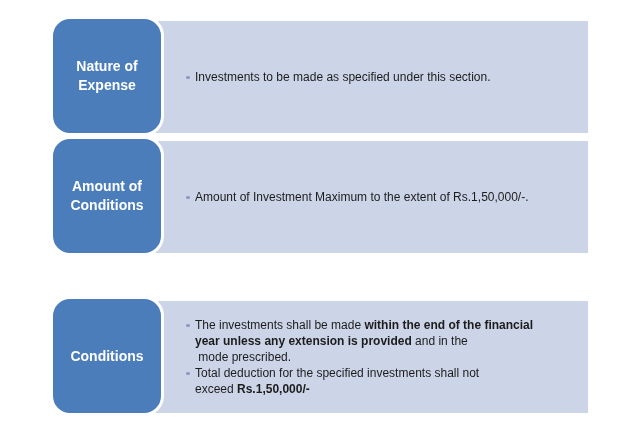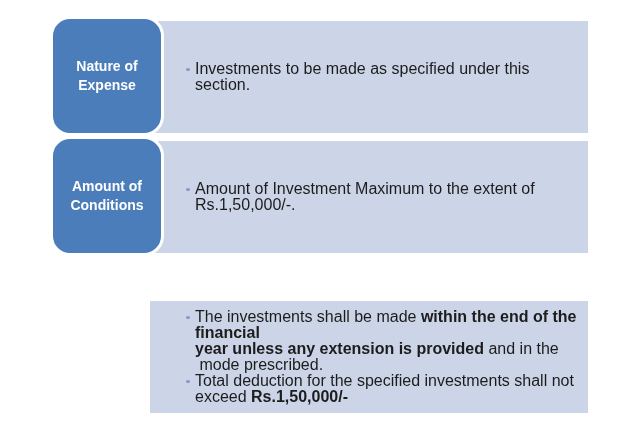--- a/index.html
+++ b/index.html
@@ -31,21 +31,21 @@
     box-sizing:border-box;
   }
   .bullets{
     margin:0;list-style:none;
     padding:0 6px 0 36px;
     width:100%;box-sizing:border-box;
   }
   .bullet{
     position:relative;
     padding-left:9px;
-    font-size:16px;line-height:16px;
+    font-size:12px;line-height:16px;
     color:var(--text-color);
     white-space:pre-wrap;
   }
   .bullet::before{
     content:"";
     position:absolute;left:0;top:6.5px;
     width:3.5px;height:3.5px;border-radius:50%;
     background:var(--bullet-color);
   }
   .bullet b{font-weight:bold;}
@@ -92,15 +92,18 @@
       <div class="row">
         <div class="panel">
           <ul class="bullets">
             <li class="bullet"><span>The investments shall be made </span><b>within the end of the financial
 year unless any extension is provided</b><span> and in the
  mode prescribed.</span></li>
             <li class="bullet"><span>Total deduction for the specified investments shall not
 exceed </span><b>Rs.1,50,000/-</b></li>
           </ul>
         </div>
+        <div class="label-box">
+          <span>Conditions</span>
+        </div>
       </div>
     </div>
 </div>
 
 </body></html>

